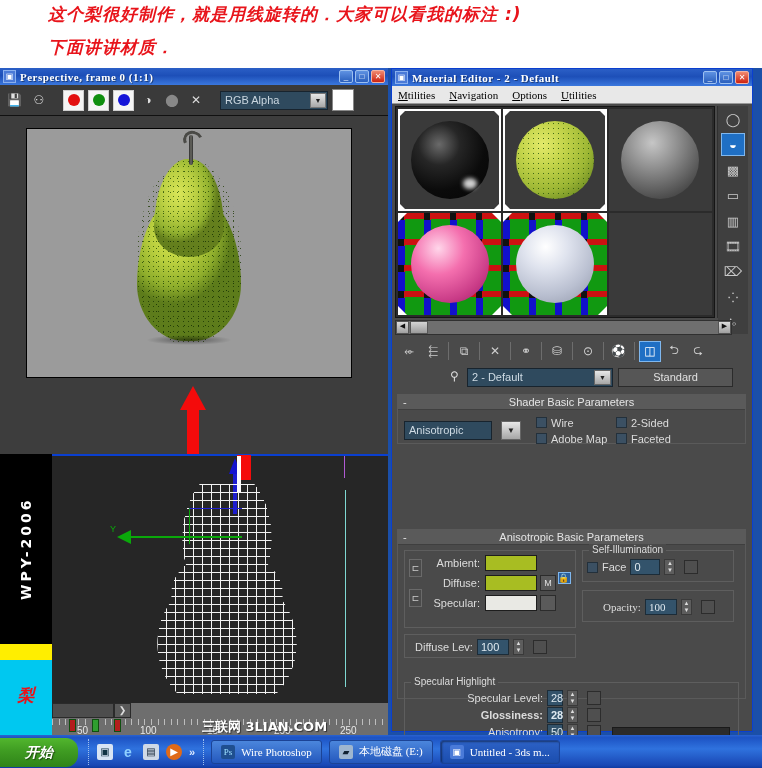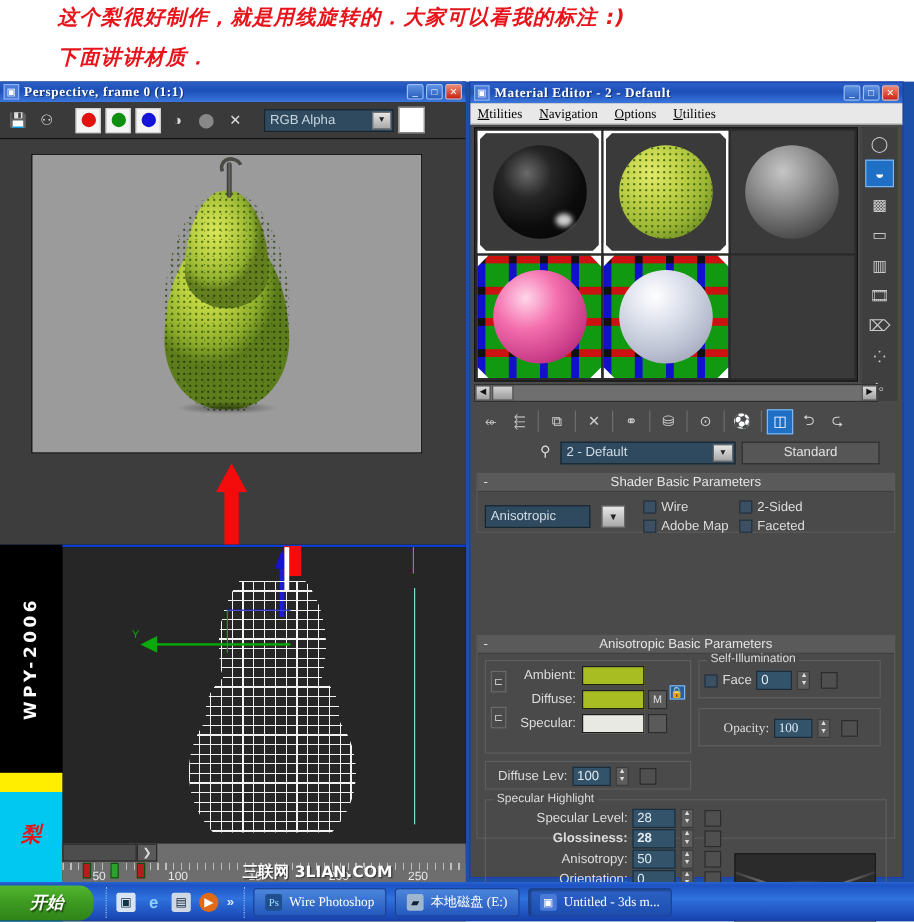--- a/index.html
+++ b/index.html
@@ -464,21 +464,21 @@
   .lockbtn {
     width:14px;height:15px;background:#2a5f9e;border:1px solid #7fb7ee;
     color:#ffe; font-size:9px; text-align:center; line-height:13px;
   }
   .chainbtn {
     width:13px;height:18px;background:#4a4a4a;border:1px solid #6a6a6a;
     color:#ccc;font-size:9px;text-align:center;line-height:16px;
   }
   .numfield {
     background:#33536b;border:1px solid #1c2c38;color:#dfe9f0;
-    font-size:11px;height:16px;line-height:14px;padding-left:3px;width:36px;
+    font-size:11px;height:16px;line-height:14px;padding-left:3px;width:16px;
   }
   .numspin {
     width:11px;height:16px;background:#5d5d5d;border:1px solid #3a3a3a;
     color:#ddd;font-size:6px;text-align:center;line-height:7px;
   }
   .mapsq { width:14px;height:14px;background:#4f4f4f;border:1px solid #2c2c2c;margin-left:5px; }
 
   
   #aniso-preview {
     position:absolute; right:8px; top:44px; width:118px; height:70px;
@@ -857,21 +857,21 @@
 
       <div class="panel" style="width:172px;height:24px;margin-top:6px;">
         <div style="display:flex;align-items:center;gap:4px;padding-left:6px;">
           <span class="cblabel">Diffuse Lev:</span>
           <span class="numfield" style="width:32px">100</span>
           <span class="numspin">▲<br>▼</span>
           <span class="mapsq"></span>
         </div>
       </div>
 
-      <div class="panel" style="height:72px;margin-top:8px;">
+      <div class="panel" style="height:72px;margin-top:24px;">
         <span class="panel-label">Specular Highlight</span>
         <div style="display:flex;align-items:flex-start;margin-top:3px;">
           <div style="width:192px;">
             <div style="display:flex;align-items:center;justify-content:flex-end;gap:4px;margin-bottom:1px;">
               <span class="cblabel">Specular Level:</span>
               <span class="numfield">28</span>
               <span class="numspin">▲<br>▼</span>
               <span class="mapsq"></span>
             </div>
             <div style="display:flex;align-items:center;justify-content:flex-end;gap:4px;margin-bottom:1px;font-weight:bold;">

